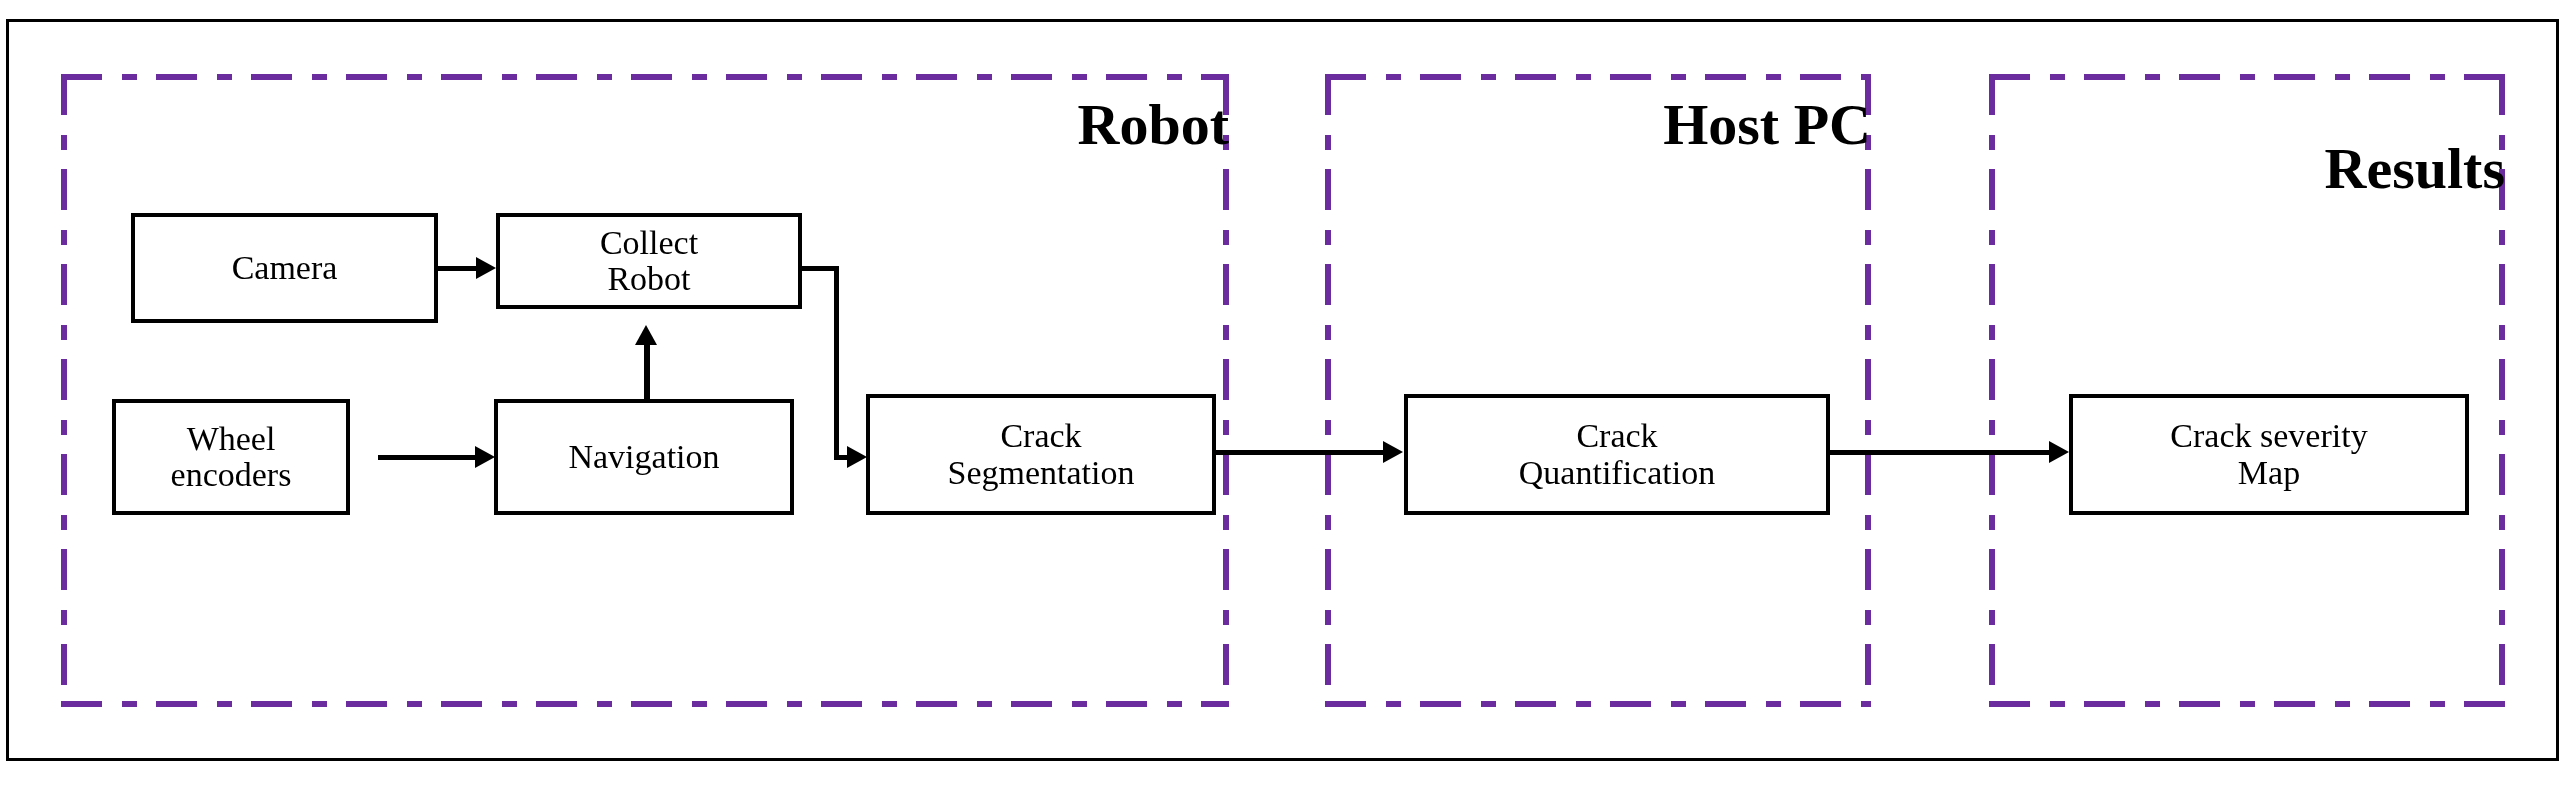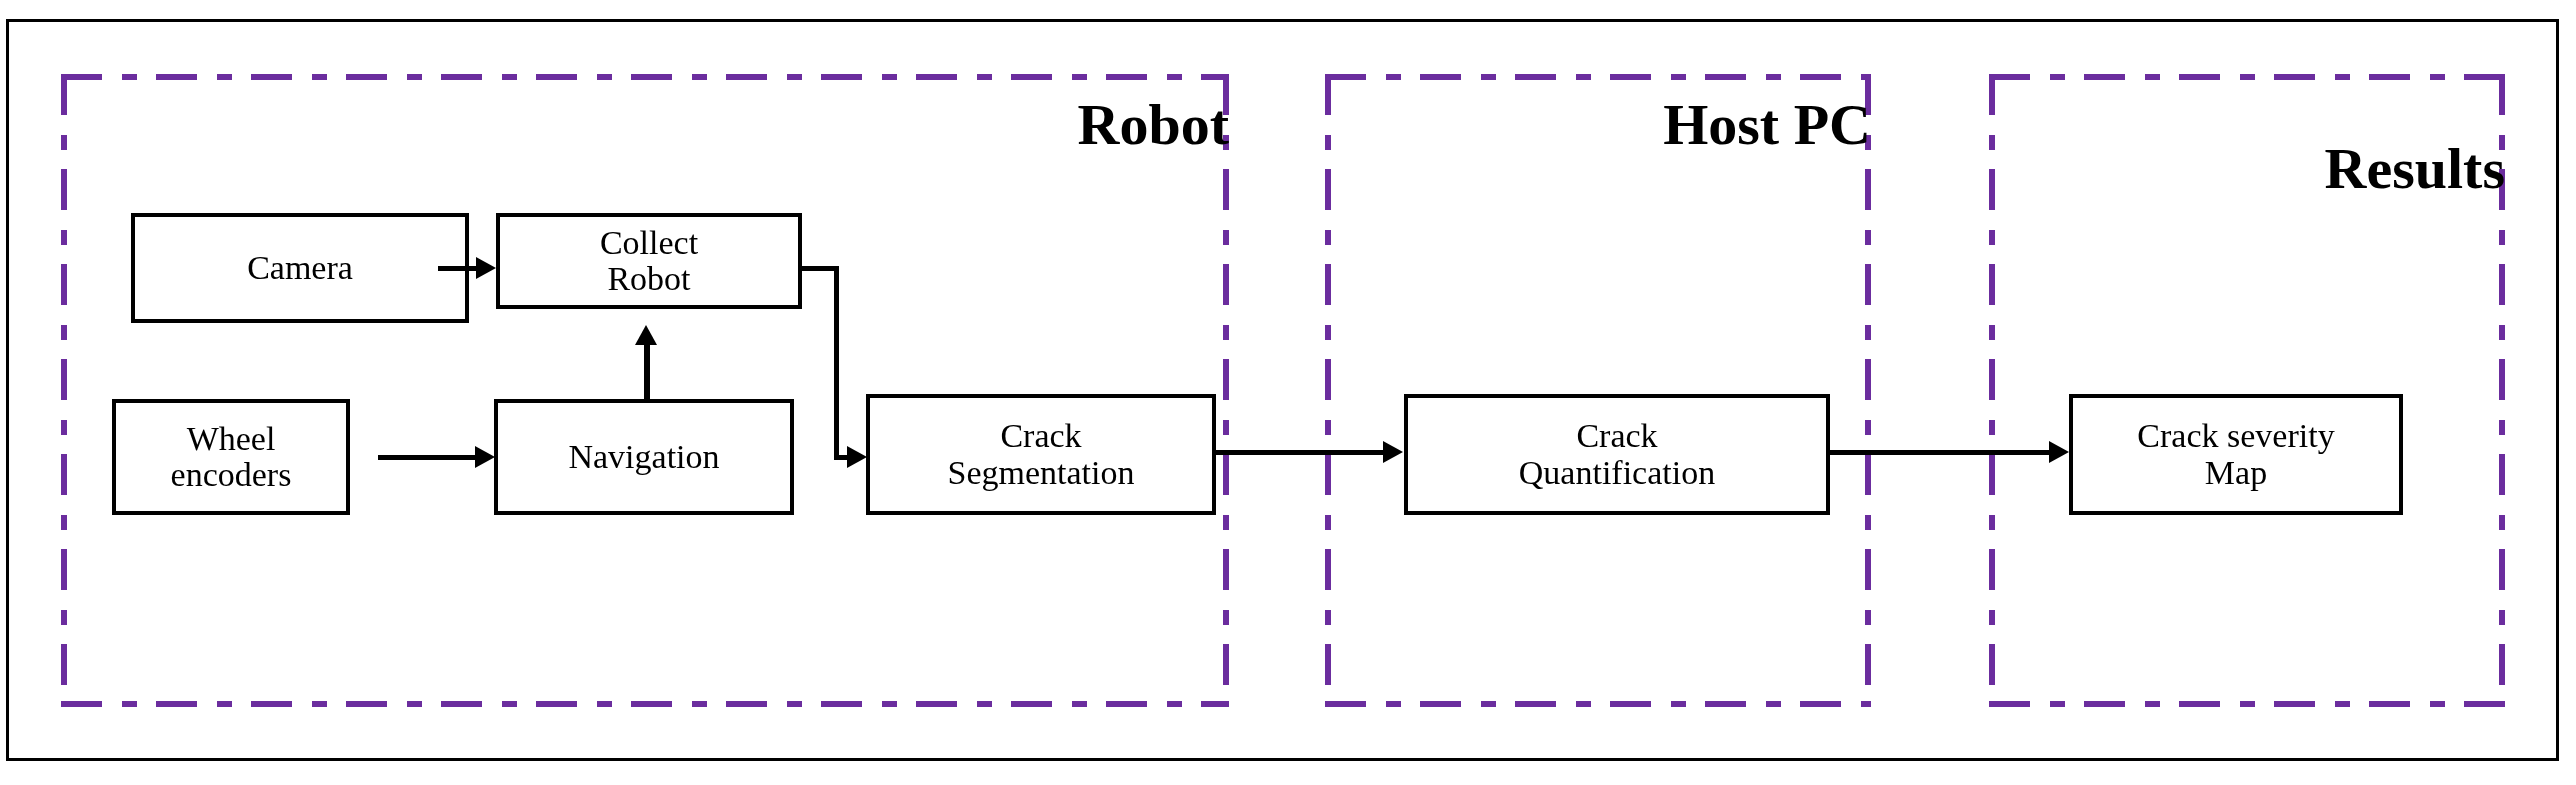--- a/index.html
+++ b/index.html
@@ -149,21 +149,21 @@
   </div>
 
   <div class="panel" style="--pc:#6B2D9E; left:1989px; top:74px; width:516px; height:633px;">
     <div class="edge h top"></div>
     <div class="edge h bottom"></div>
     <div class="edge v left"></div>
     <div class="edge v right"></div>
     <div class="panel-title" style="top:22px;margin-top:44px;">Results</div>
   </div>
 
-  <div class="box" style="left:131px; top:213px; width:338px; height:110px;justify-content:center;">
+  <div class="box" style="left:131px; top:213px; width:307px; height:110px;justify-content:center;">
     <span class="label">Camera</span>
   </div>
 
   <div class="box" style="left:496px; top:213px; width:306px; height:96px;">
     <span class="label">
       <span>Collect</span><br>
       <span>Robot</span>
     </span>
   </div>
 
@@ -185,21 +185,21 @@
     </span>
   </div>
 
   <div class="box" style="left:1404px; top:394px; width:426px; height:121px;">
     <span class="label">
       <span>Crack</span><br>
       <span>Quantification</span>
     </span>
   </div>
 
-  <div class="box" style="left:2069px; top:394px; width:334px; height:121px;">
+  <div class="box" style="left:2069px; top:394px; width:400px; height:121px;">
     <span class="label">
       <span>Crack severity</span><br>
       <span>Map</span>
     </span>
   </div>
 
   <div class="seg h" style="left:438px; top:266px; width:43px;"></div>
   <div class="arrowhead right" style="left:476px; top:257px;"></div>
 
   <div class="seg h" style="left:378px; top:455px; width:102px;"></div>

